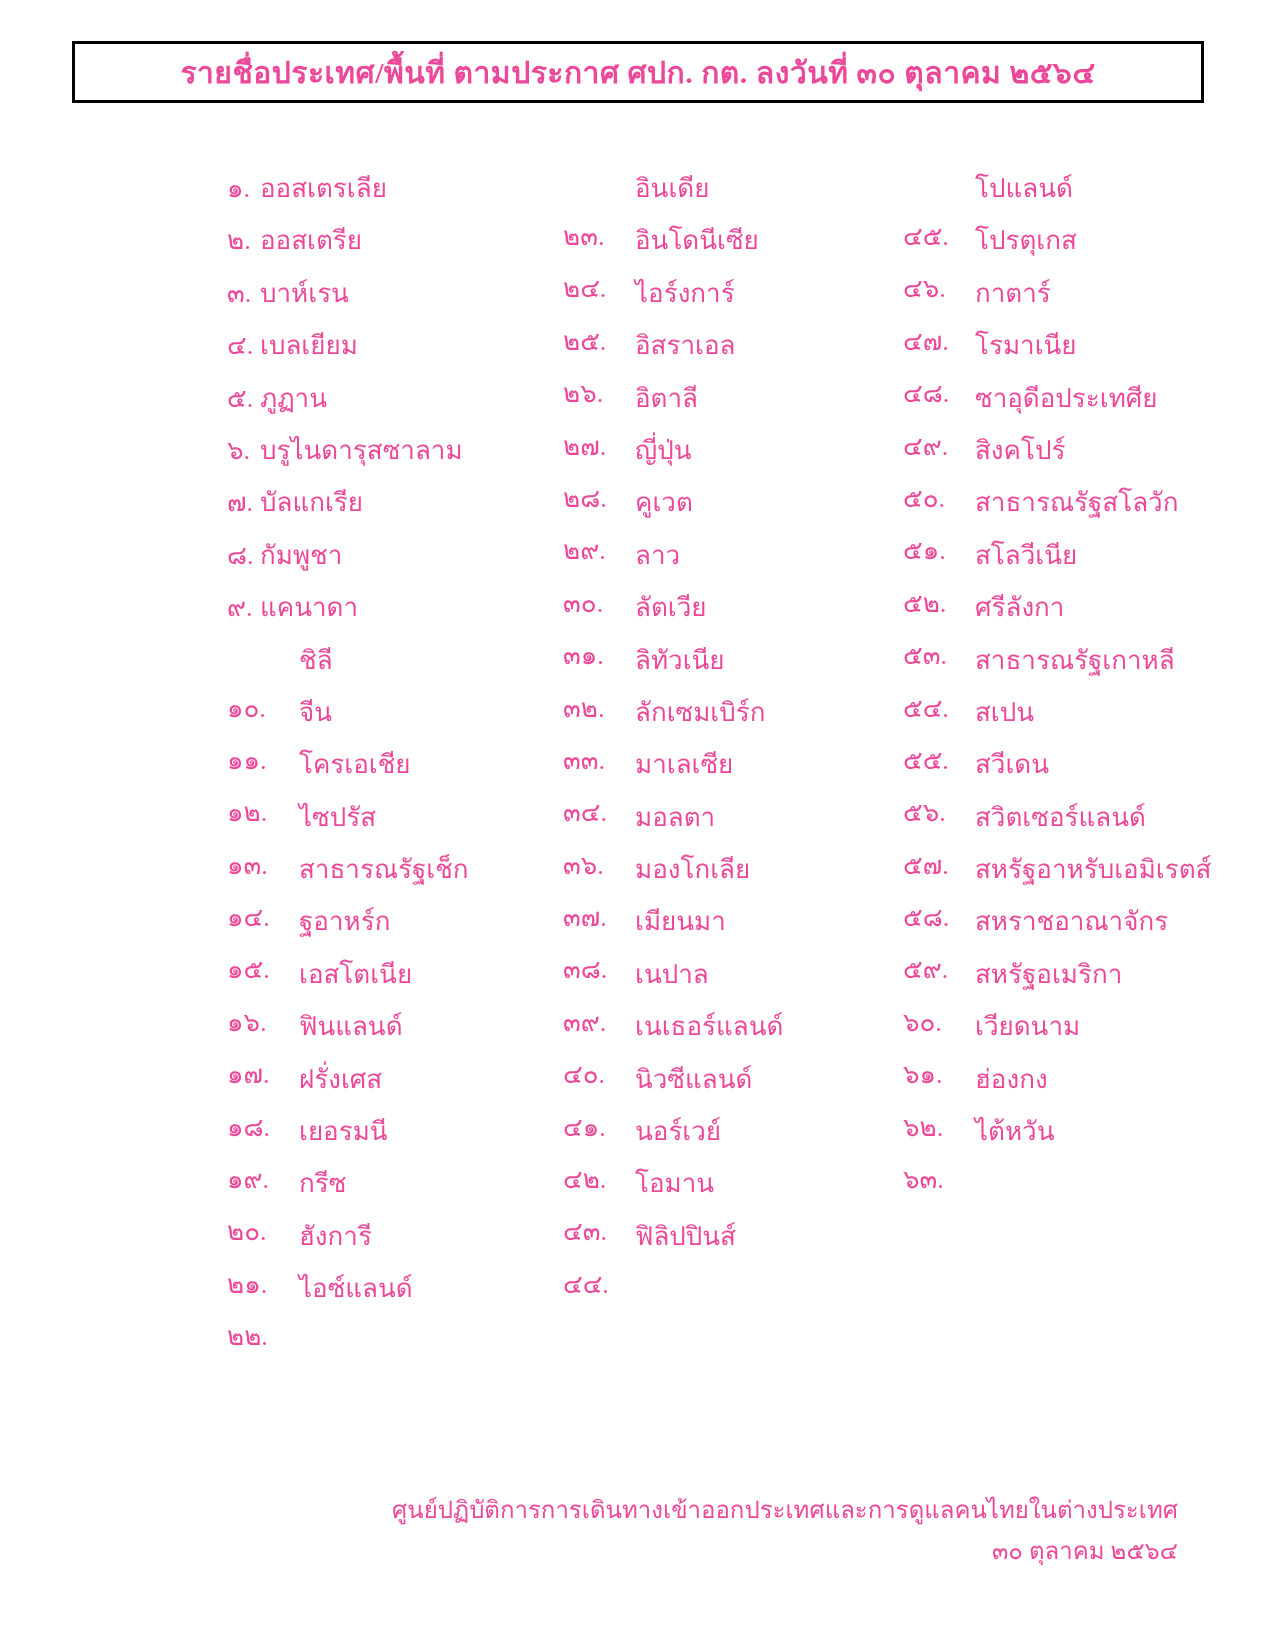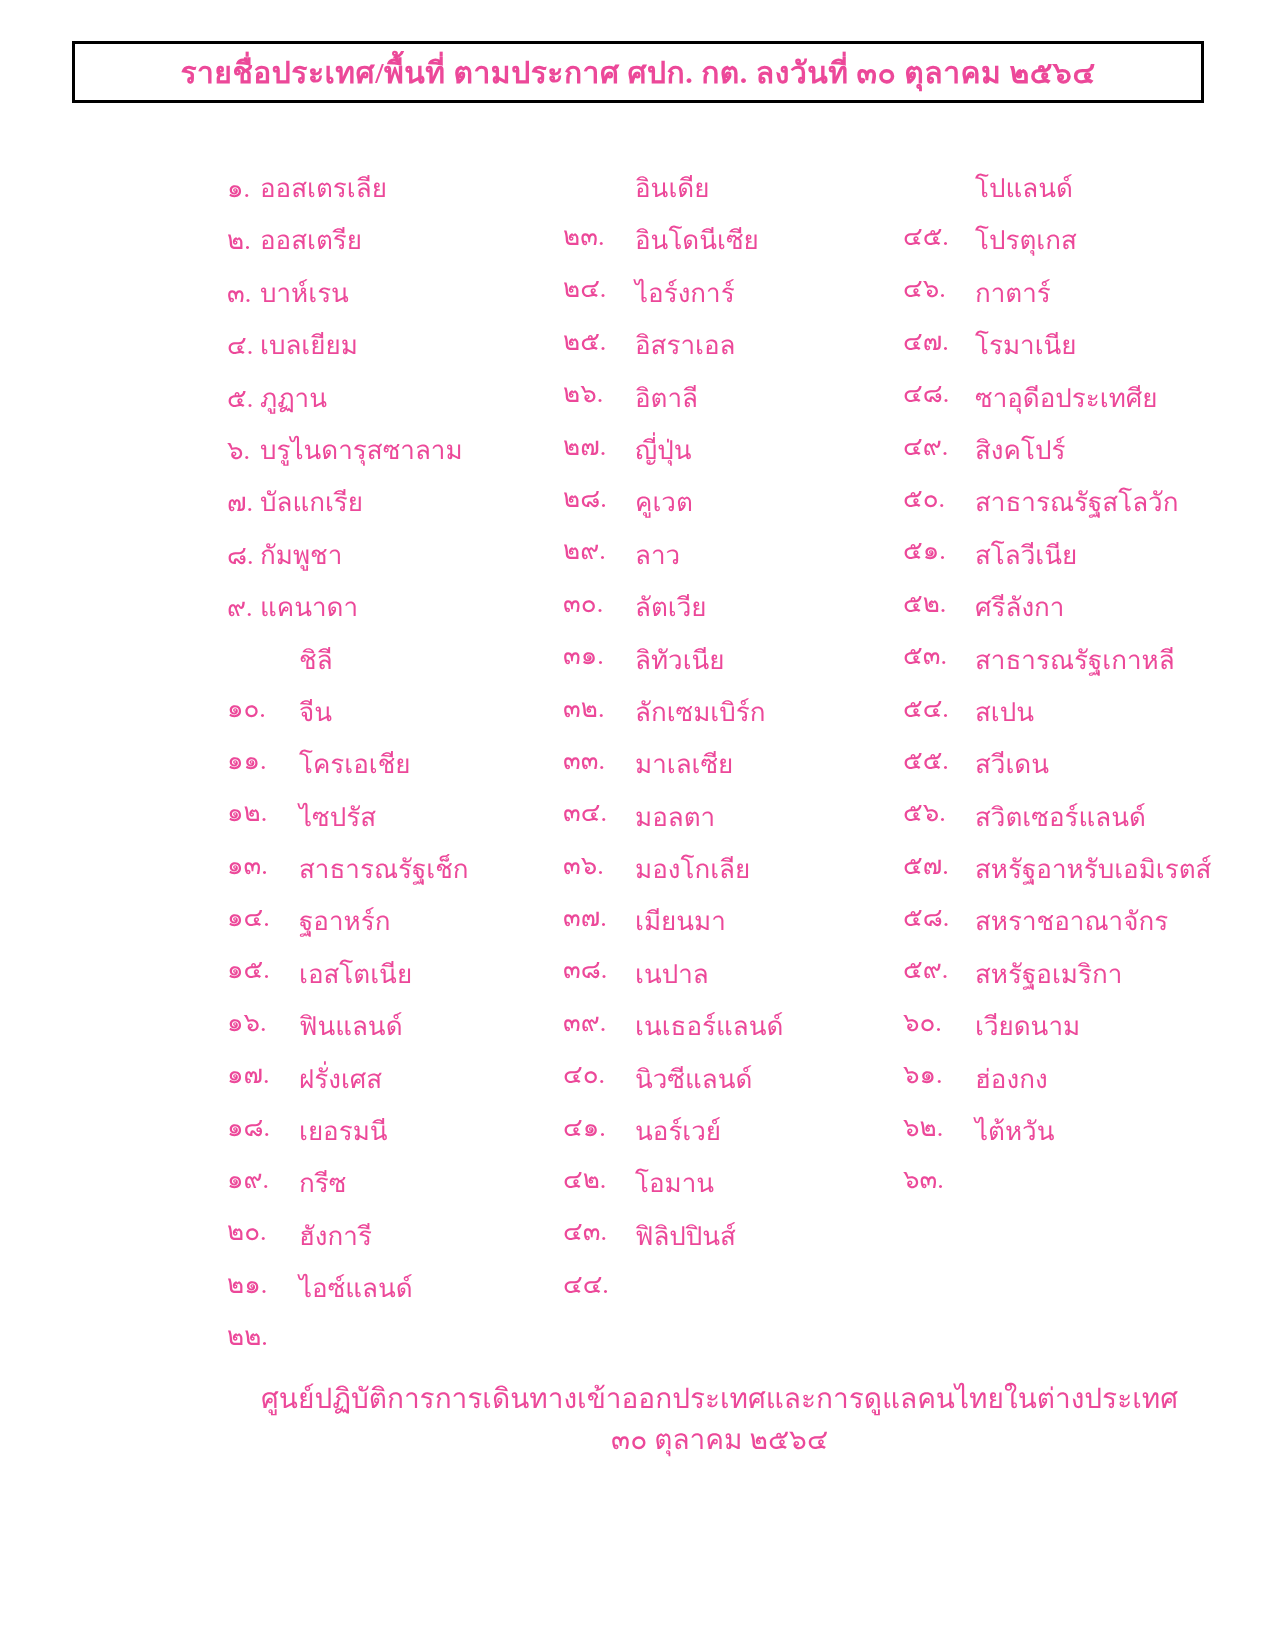--- a/index.html
+++ b/index.html
@@ -44,23 +44,23 @@
     font-size: 26px;
     line-height: 34px;
     white-space: nowrap;
   }
   .num { display: inline-block; }
   .num.w1 { width: 33px; }
   .num.w2 { width: 72px; margin-top: 48px; }
   .footer {
     position: absolute;
     right: 97px;
-    top: 1378px;
-    text-align: center;
-    font-size: 28px;
+    top: 1490px;
+    text-align: right;
+    font-size: 24px;
     line-height: 41px;
     white-space: nowrap;
   }
   .footer div { display: block; }
 </style>
 </head>
 <body>
 
 <div class="page">
 

